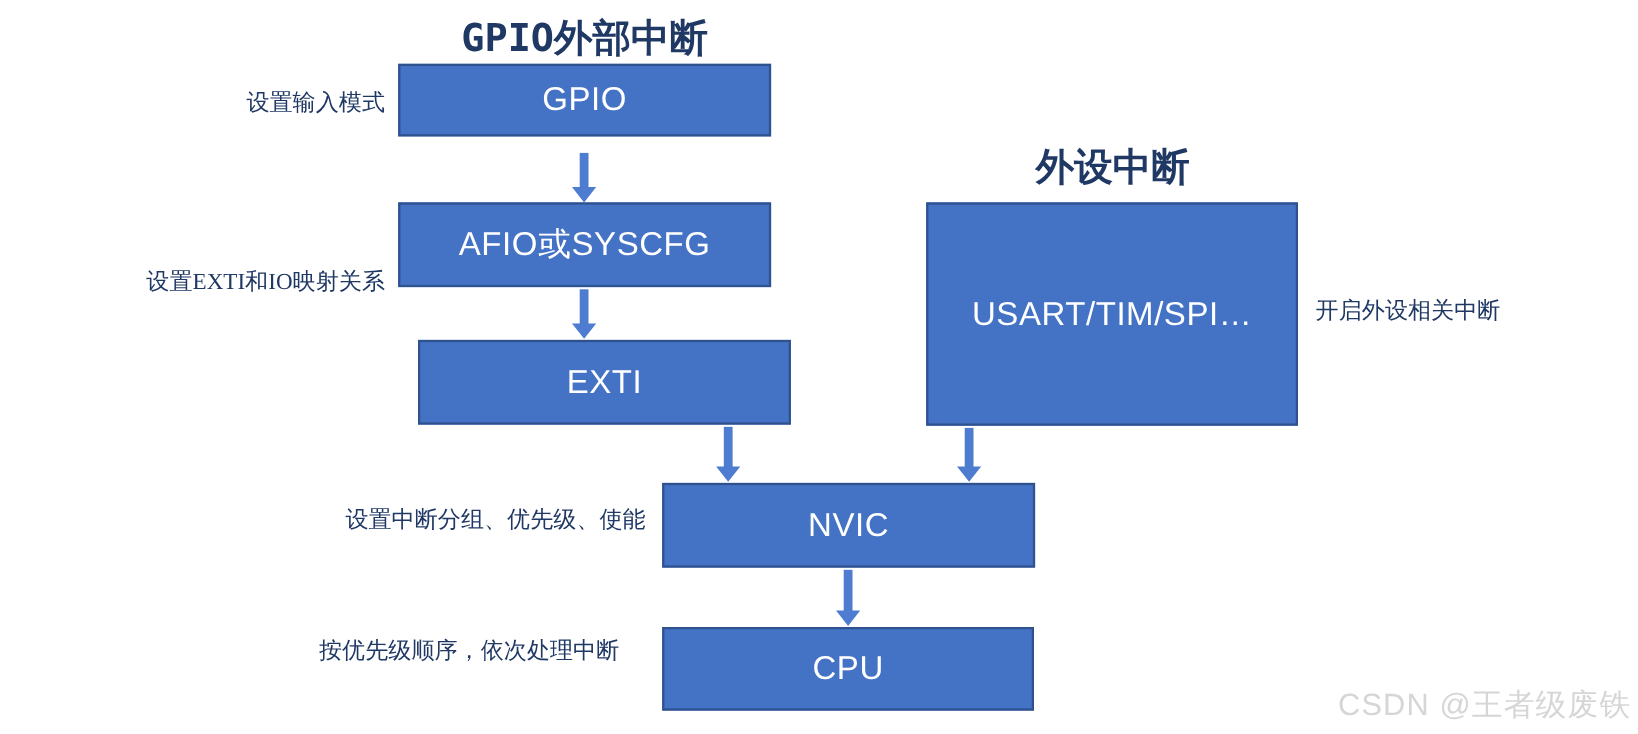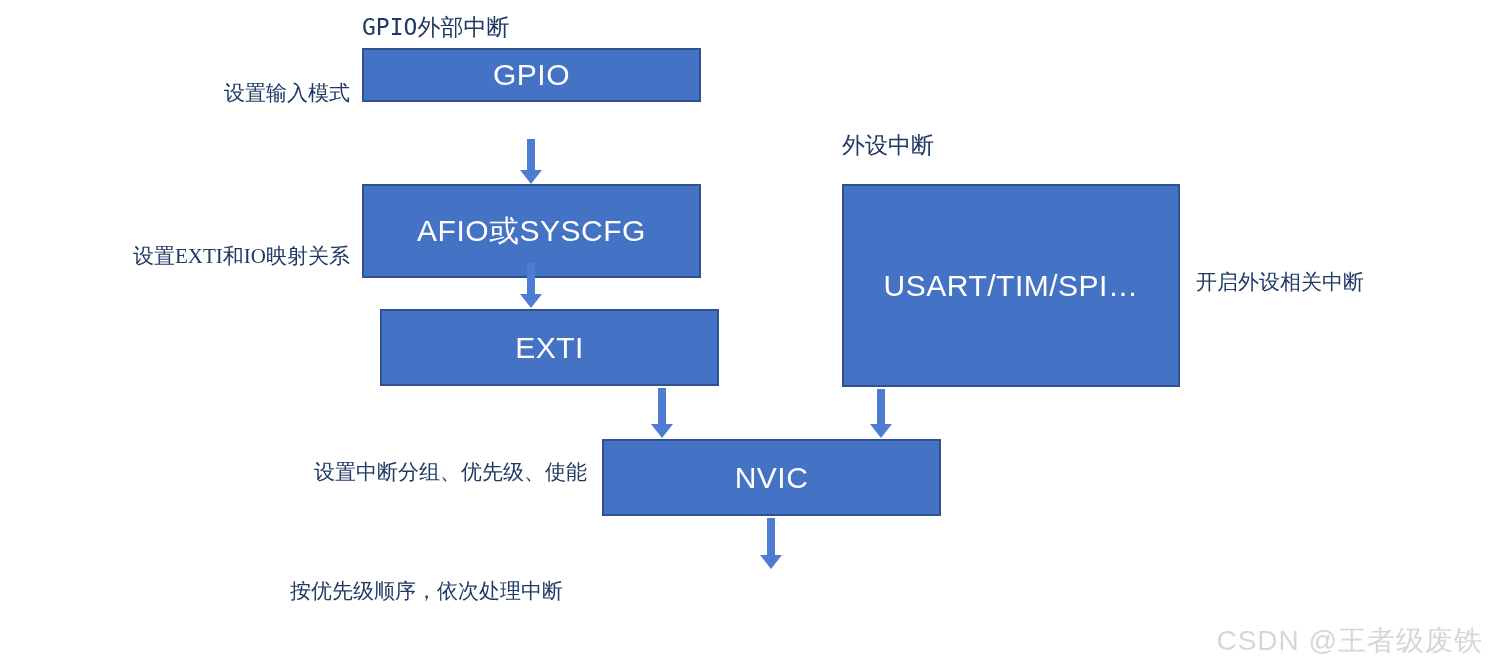--- a/index.html
+++ b/index.html
@@ -18,22 +18,23 @@
     width: 1489px;
     height: 667px;
     background: var(--bg);
     overflow: hidden;
     font-family: "Liberation Sans", "DejaVu Sans", sans-serif;
   }
   .flow-title {
     position: absolute;
     color: var(--text-dark);
     font-family: "DejaVu Sans Mono", "Liberation Mono", monospace;
-    font-size: 23px;
-    font-weight: 400;
+    font-size: 35px;
+    font-weight: 700;
+    text-align: center;
     white-space: nowrap;
     line-height: 1.2;
   }
   .node {
     position: absolute;
     background: var(--box-fill);
     border: 2px solid var(--box-border);
     color: var(--box-text);
     display: flex;
     align-items: center;
@@ -89,25 +90,26 @@
   <div class="flow-title" style="left:362px; top:14px; width:339px;">GPIO外部中断</div>
   <div class="flow-title" style="left:842px; top:132px; width:339px;">外设中断</div>
 
   <div class="annotation right-aligned" style="right:1139px; top:81px;">设置输入模式</div>
   <div class="annotation right-aligned" style="right:1139px; top:206px;margin-top:38px;">设置EXTI和IO映射关系</div>
   <div class="annotation right-aligned" style="right:902px; top:460px;">设置中断分组、优先级、使能</div>
   <div class="annotation right-aligned" style="right:926px; top:579px;">按优先级顺序，依次处理中断</div>
 
   <div class="annotation" style="left:1196px; top:270px;">开启外设相关中断</div>
 
-  <div class="node" style="left:362px; top:48px; width:339px; height:54px;">GPIO</div>
-  <div class="node" style="left:362px; top:184px; width:339px; height:94px;">AFIO或SYSCFG</div>
+  <div class="node" style="left:362px; top:58px; width:339px; height:66px;">GPIO</div>
+  <div class="node" style="left:362px; top:184px; width:339px; height:77px;">AFIO或SYSCFG</div>
   <div class="node" style="left:380px; top:309px; width:339px; height:77px;">EXTI</div>
   <div class="node" style="left:842px; top:184px; width:338px; height:203px;">USART/TIM/SPI…</div>
   <div class="node" style="left:602px; top:439px; width:339px; height:77px;">NVIC</div>
+  <div class="node" style="left:602px; top:570px; width:338px; height:76px;">CPU</div>
 
   <div class="arrow" style="left:520px; top:139px; height:45px;">
     <div class="stem"></div>
     <div class="head"></div>
   </div>
   <div class="arrow" style="left:520px; top:263px; height:45px;">
     <div class="stem"></div>
     <div class="head"></div>
   </div>
   <div class="arrow" style="left:651px; top:388px; height:50px;">

